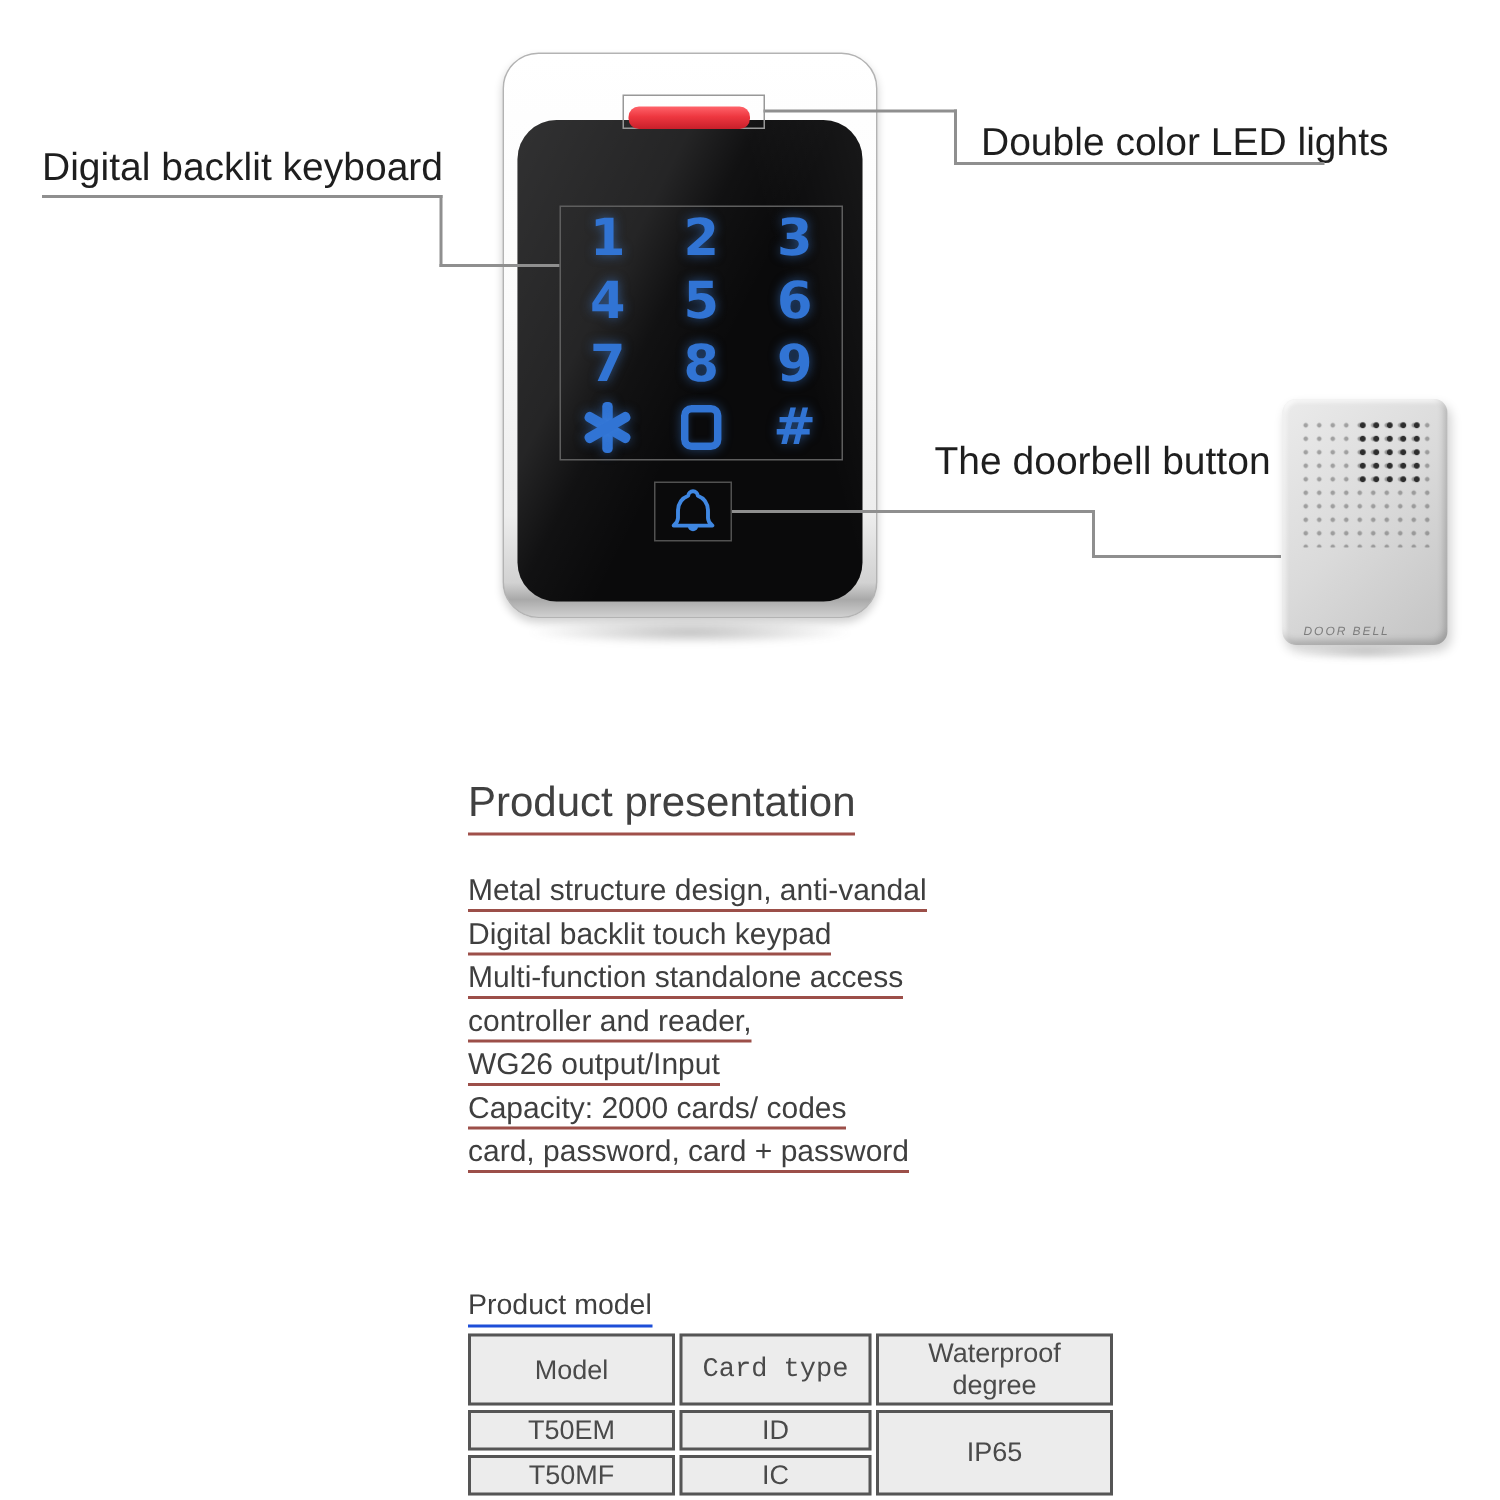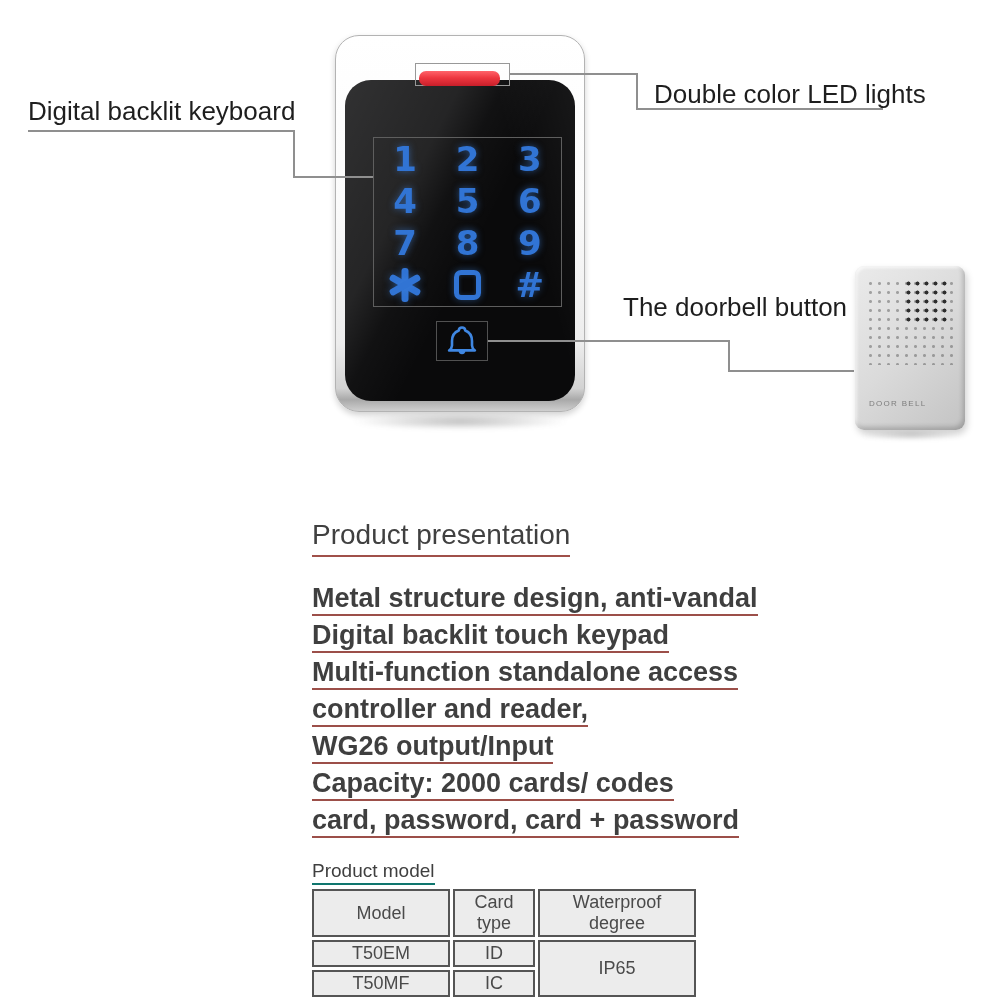--- a/index.html
+++ b/index.html
@@ -54,39 +54,39 @@
   .doorbell { position:absolute; left:855px; top:266px; width:110px; height:164px; border-radius:9px;
               background:linear-gradient(135deg,#ebebeb 0%,#dadada 50%,#c3c3c3 100%);
               box-shadow:inset -2px -3px 5px rgba(0,0,0,0.20), inset 2px 2px 3px rgba(255,255,255,0.75),
                          2px 4px 7px rgba(0,0,0,0.18); }
   .doorbell-dots { position:absolute; left:11px; top:13px; width:92px; height:86px;
               background-image:radial-gradient(circle, rgba(105,105,105,0.55) 1.1px, rgba(105,105,105,0) 1.9px);
               background-size:9px 9px; }
   .doorbell-dots-dark { position:absolute; left:49px; top:13px; width:47px; height:44px;
               background-image:radial-gradient(circle, #2d2d2d 1.7px, rgba(45,45,45,0) 2.3px);
               background-size:9px 9px; }
-  .doorbell-label { position:absolute; left:14px; bottom:22px; font-size:8px; color:#7d7d7d;
-              letter-spacing:1.3px; }
+  .doorbell-label { position:absolute; left:14px; bottom:5px; font-size:8px; color:#7d7d7d;
+              letter-spacing:1.3px;font-style:italic; }
   .doorbell-shadow { position:absolute; left:860px; top:430px; width:102px; height:10px;
               background:radial-gradient(ellipse at center, rgba(80,80,80,0.28) 0%, rgba(80,80,80,0) 70%);
               filter:blur(2px); }
 
   
   .pp-title { position:absolute; left:312px; top:519px; font-size:28px; color:#404040; }
   .pp-title span { border-bottom:2px solid #a0504a; padding-bottom:5px; }
   .features { position:absolute; left:312px; top:583px; }
   .feature { margin-bottom:6px; }
-  .feature span { font-size:27px; color:#3f3f3f; border-bottom:2px solid #9c4f49; padding-bottom:1px;font-weight:bold; }
+  .feature span { font-size:20px; color:#3f3f3f; border-bottom:2px solid #9c4f49; padding-bottom:1px; }
 
   .model-title { position:absolute; left:312px; top:860px; font-size:19px; color:#3f3f3f; }
-  .model-title span { border-bottom:2px solid #0f766e; padding-bottom:2px; }
+  .model-title span { border-bottom:2px solid #1d4ed8; padding-bottom:2px; }
   .model-table { position:absolute; left:309px; top:886px; border-collapse:separate; border-spacing:3px; }
   .model-table td { border:2px solid #555555; background:#ececec; text-align:center;
                     font-size:18px; color:#4a4a4a; padding:1px 4px; height:24px; }
-  .col-model { width:138px; } .col-card { width:82px; } .col-wp { width:158px; }
+  .col-model { width:138px; } .col-card { width:128px;font-family:Liberation Mono, monospace; } .col-wp { width:158px; }
 </style>
 </head>
 <body>
 
 <div class="scene">
 
   <div class="device-shadow"></div>
   <div class="device">
     <div class="panel">
       <div class="reflection"></div>

